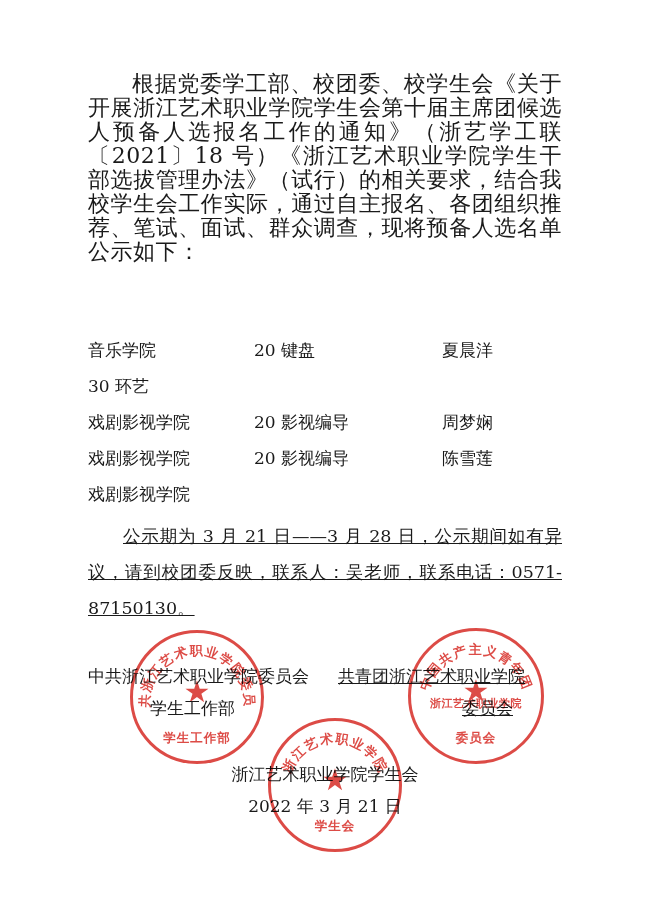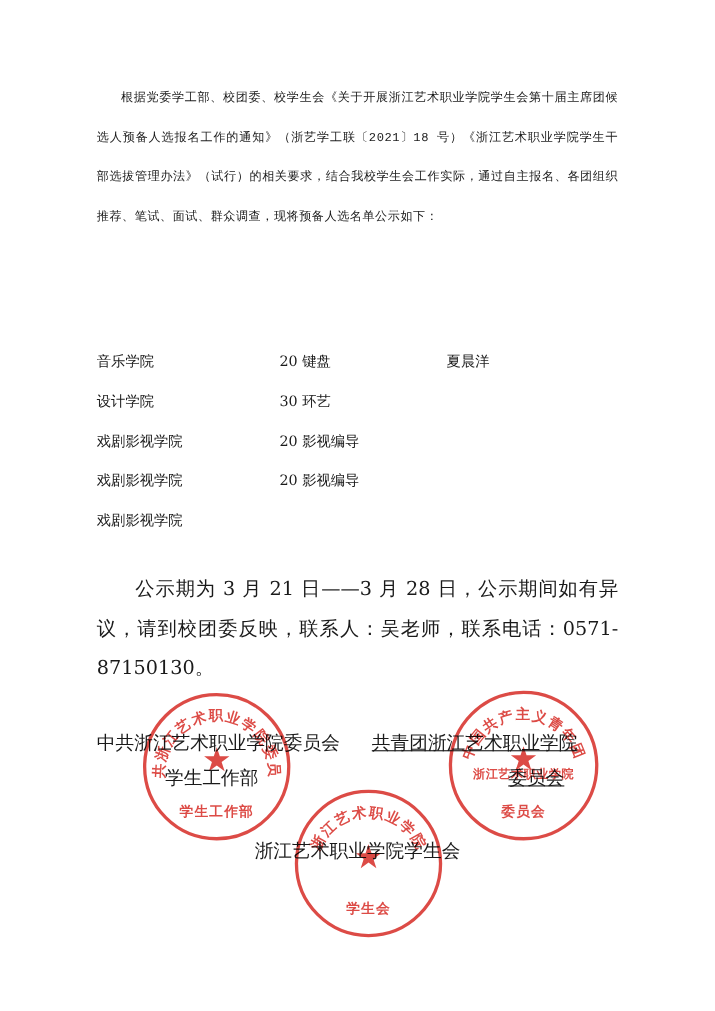--- a/index.html
+++ b/index.html
@@ -18,67 +18,68 @@
   .page {
     position: absolute;
     inset: 0;
     padding: 0;
   }
   .body-text {
     position: absolute;
     left: 88px;
     top: 72px;
     width: 474px;
-    font-size: 11px;
-    line-height: 36px;
+    font-size: 22px;
+    line-height: 24px;
     letter-spacing: 0.5px;
     text-align: justify;
     text-justify: inter-ideograph;
-    font-family: Liberation Mono, monospace;
   }
   .para {
     text-indent: 2em;
     margin: 0;
   }
   .roster {
     position: absolute;
     left: 88px;
-    top: 312px;
-    width: 474px;
-    font-size: 13px;
+    top: 332px;
+    width: 474px;
+    font-size: 17px;
     line-height: 36px;
   }
   .roster-row {
     display: flex;
     align-items: baseline;
     height: 36px;
   }
   .col-school {
     width: 166px;
     flex: 0 0 166px;
   }
   .col-major {
     width: 152px;
     flex: 0 0 152px;
   }
   .col-name {
     flex: 1 1 auto;
+    margin-left: 36px;
   }
   .notice {
     position: absolute;
     left: 88px;
     top: 518px;
     width: 474px;
     font-size: 17.5px;
     line-height: 36px;
     text-align: justify;
     text-justify: inter-ideograph;
   }
   .notice .para {
     text-indent: 2em;
+    text-decoration: underline;
   }
   .signatures {
     position: absolute;
     left: 88px;
     top: 660px;
     width: 500px;
     font-size: 17px;
     line-height: 32px;
   }
   .sig-row {
@@ -193,30 +194,31 @@
     <p class="para">根据党委学工部、校团委、校学生会《关于开展浙江艺术职业学院学生会第十届主席团候选人预备人选报名工作的通知》（浙艺学工联〔2021〕18 号）《浙江艺术职业学院学生干部选拔管理办法》（试行）的相关要求，结合我校学生会工作实际，通过自主报名、各团组织推荐、笔试、面试、群众调查，现将预备人选名单公示如下：</p>
   </div>
 
   <div class="roster">
     <div class="roster-row">
       <span class="col-school">音乐学院</span>
       <span class="col-major">20 键盘</span>
       <span class="col-name">夏晨洋</span>
     </div>
     <div class="roster-row">
-      <span class="col-school">设计学院</span>
       <span class="col-major">30 环艺</span>
     </div>
     <div class="roster-row">
       <span class="col-school">戏剧影视学院</span>
       <span class="col-major">20 影视编导</span>
+      <span class="col-name">周梦娴</span>
     </div>
     <div class="roster-row">
       <span class="col-school">戏剧影视学院</span>
       <span class="col-major">20 影视编导</span>
+      <span class="col-name">陈雪莲</span>
     </div>
     <div class="roster-row">
       <span class="col-school">戏剧影视学院</span>
     </div>
   </div>
 
   <div class="notice">
     <p class="para">公示期为 3 月 21 日——3 月 28 日，公示期间如有异议，请到校团委反映，联系人：吴老师，联系电话：0571-87150130。</p>
   </div>
 
@@ -226,20 +228,21 @@
       <span class="sig-right">共青团浙江艺术职业学院</span>
     </div>
     <div class="sig-row">
       <span class="sig-left indent-sub">学生工作部</span>
       <span class="sig-right indent-sub">委员会</span>
     </div>
   </div>
 
   <div class="sig-center">
     <div>浙江艺术职业学院学生会</div>
+    <div>2022 年 3 月 21 日</div>
   </div>
 
   <div class="seal seal-1">
     <div class="seal-inner">
       <svg class="arc-svg" viewBox="0 0 128 128">
         <defs>
           <path id="arc1" d="M 16,70 A 48,48 0 1 1 112,70"></path>
         </defs>
         <text>
           <textPath href="#arc1" startOffset="50%" text-anchor="middle">中共浙江艺术职业学院委员会</textPath>

